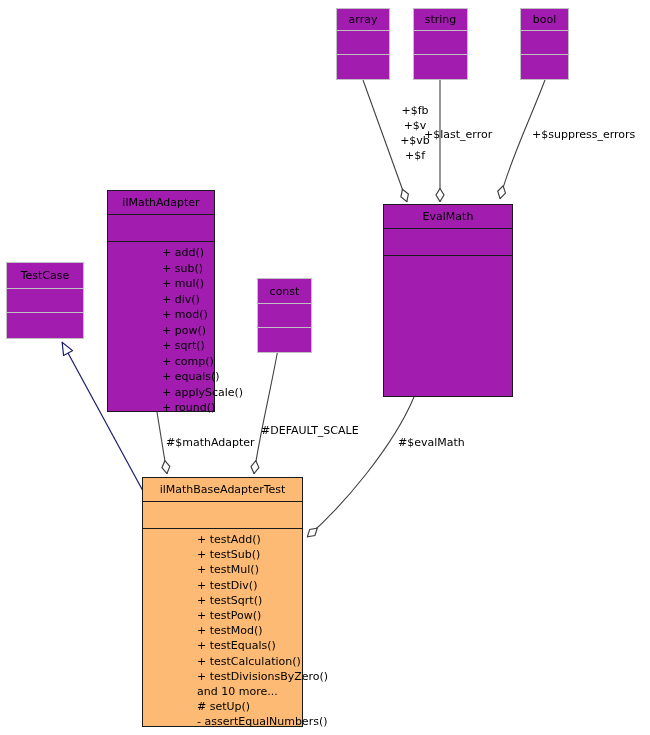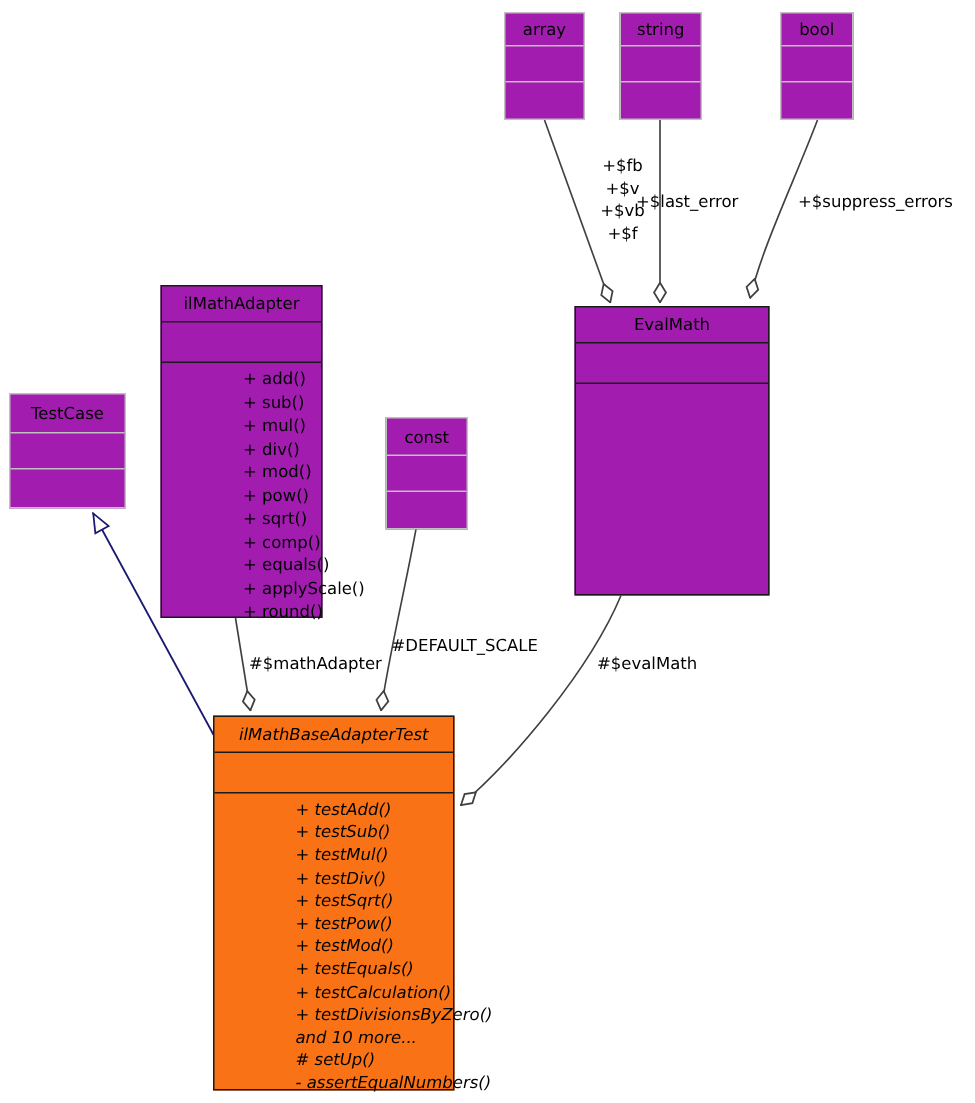--- a/index.html
+++ b/index.html
@@ -5,21 +5,21 @@
   html,body{margin:0;padding:0;background:#ffffff;}
   .stage{
     position:relative;width:650px;height:735px;background:#ffffff;overflow:hidden;
     font-family:"DejaVu Sans","Liberation Sans",sans-serif;font-size:11px;color:#000;
   }
   .edges{position:absolute;left:0;top:0;width:650px;height:735px;}
   
   .ubox{position:absolute;box-sizing:border-box;background:#a21caf;}
   .ubox.muted{border:1px solid #c0c0c0;}
   .ubox.solid{border:1.4px solid #1a1a1a;}
-  .ubox.hl{border:1.6px solid #1a1a1a;background:#f97316;font-style:italic;}
+  .ubox.hl{border:1.6px solid #1a1a1a;background:#fdba74;}
   .row{box-sizing:border-box;border-bottom:1px solid #c0c0c0;}
   .row.last{border-bottom:none;}
   .row.title{display:flex;align-items:center;justify-content:center;}
   .ctitle{box-sizing:border-box;display:flex;align-items:center;justify-content:center;
           border-bottom:1.4px solid #1a1a1a;}
   .cempty{box-sizing:border-box;border-bottom:1.4px solid #1a1a1a;}
   .cmethods{box-sizing:border-box;padding:3px 4px 0 7px;text-align:left;margin-left:47px;}
   .cmethods div{white-space:nowrap;}
   .lh156 div{line-height:15.5px;}
   .lh158 div{line-height:15.7px;}

